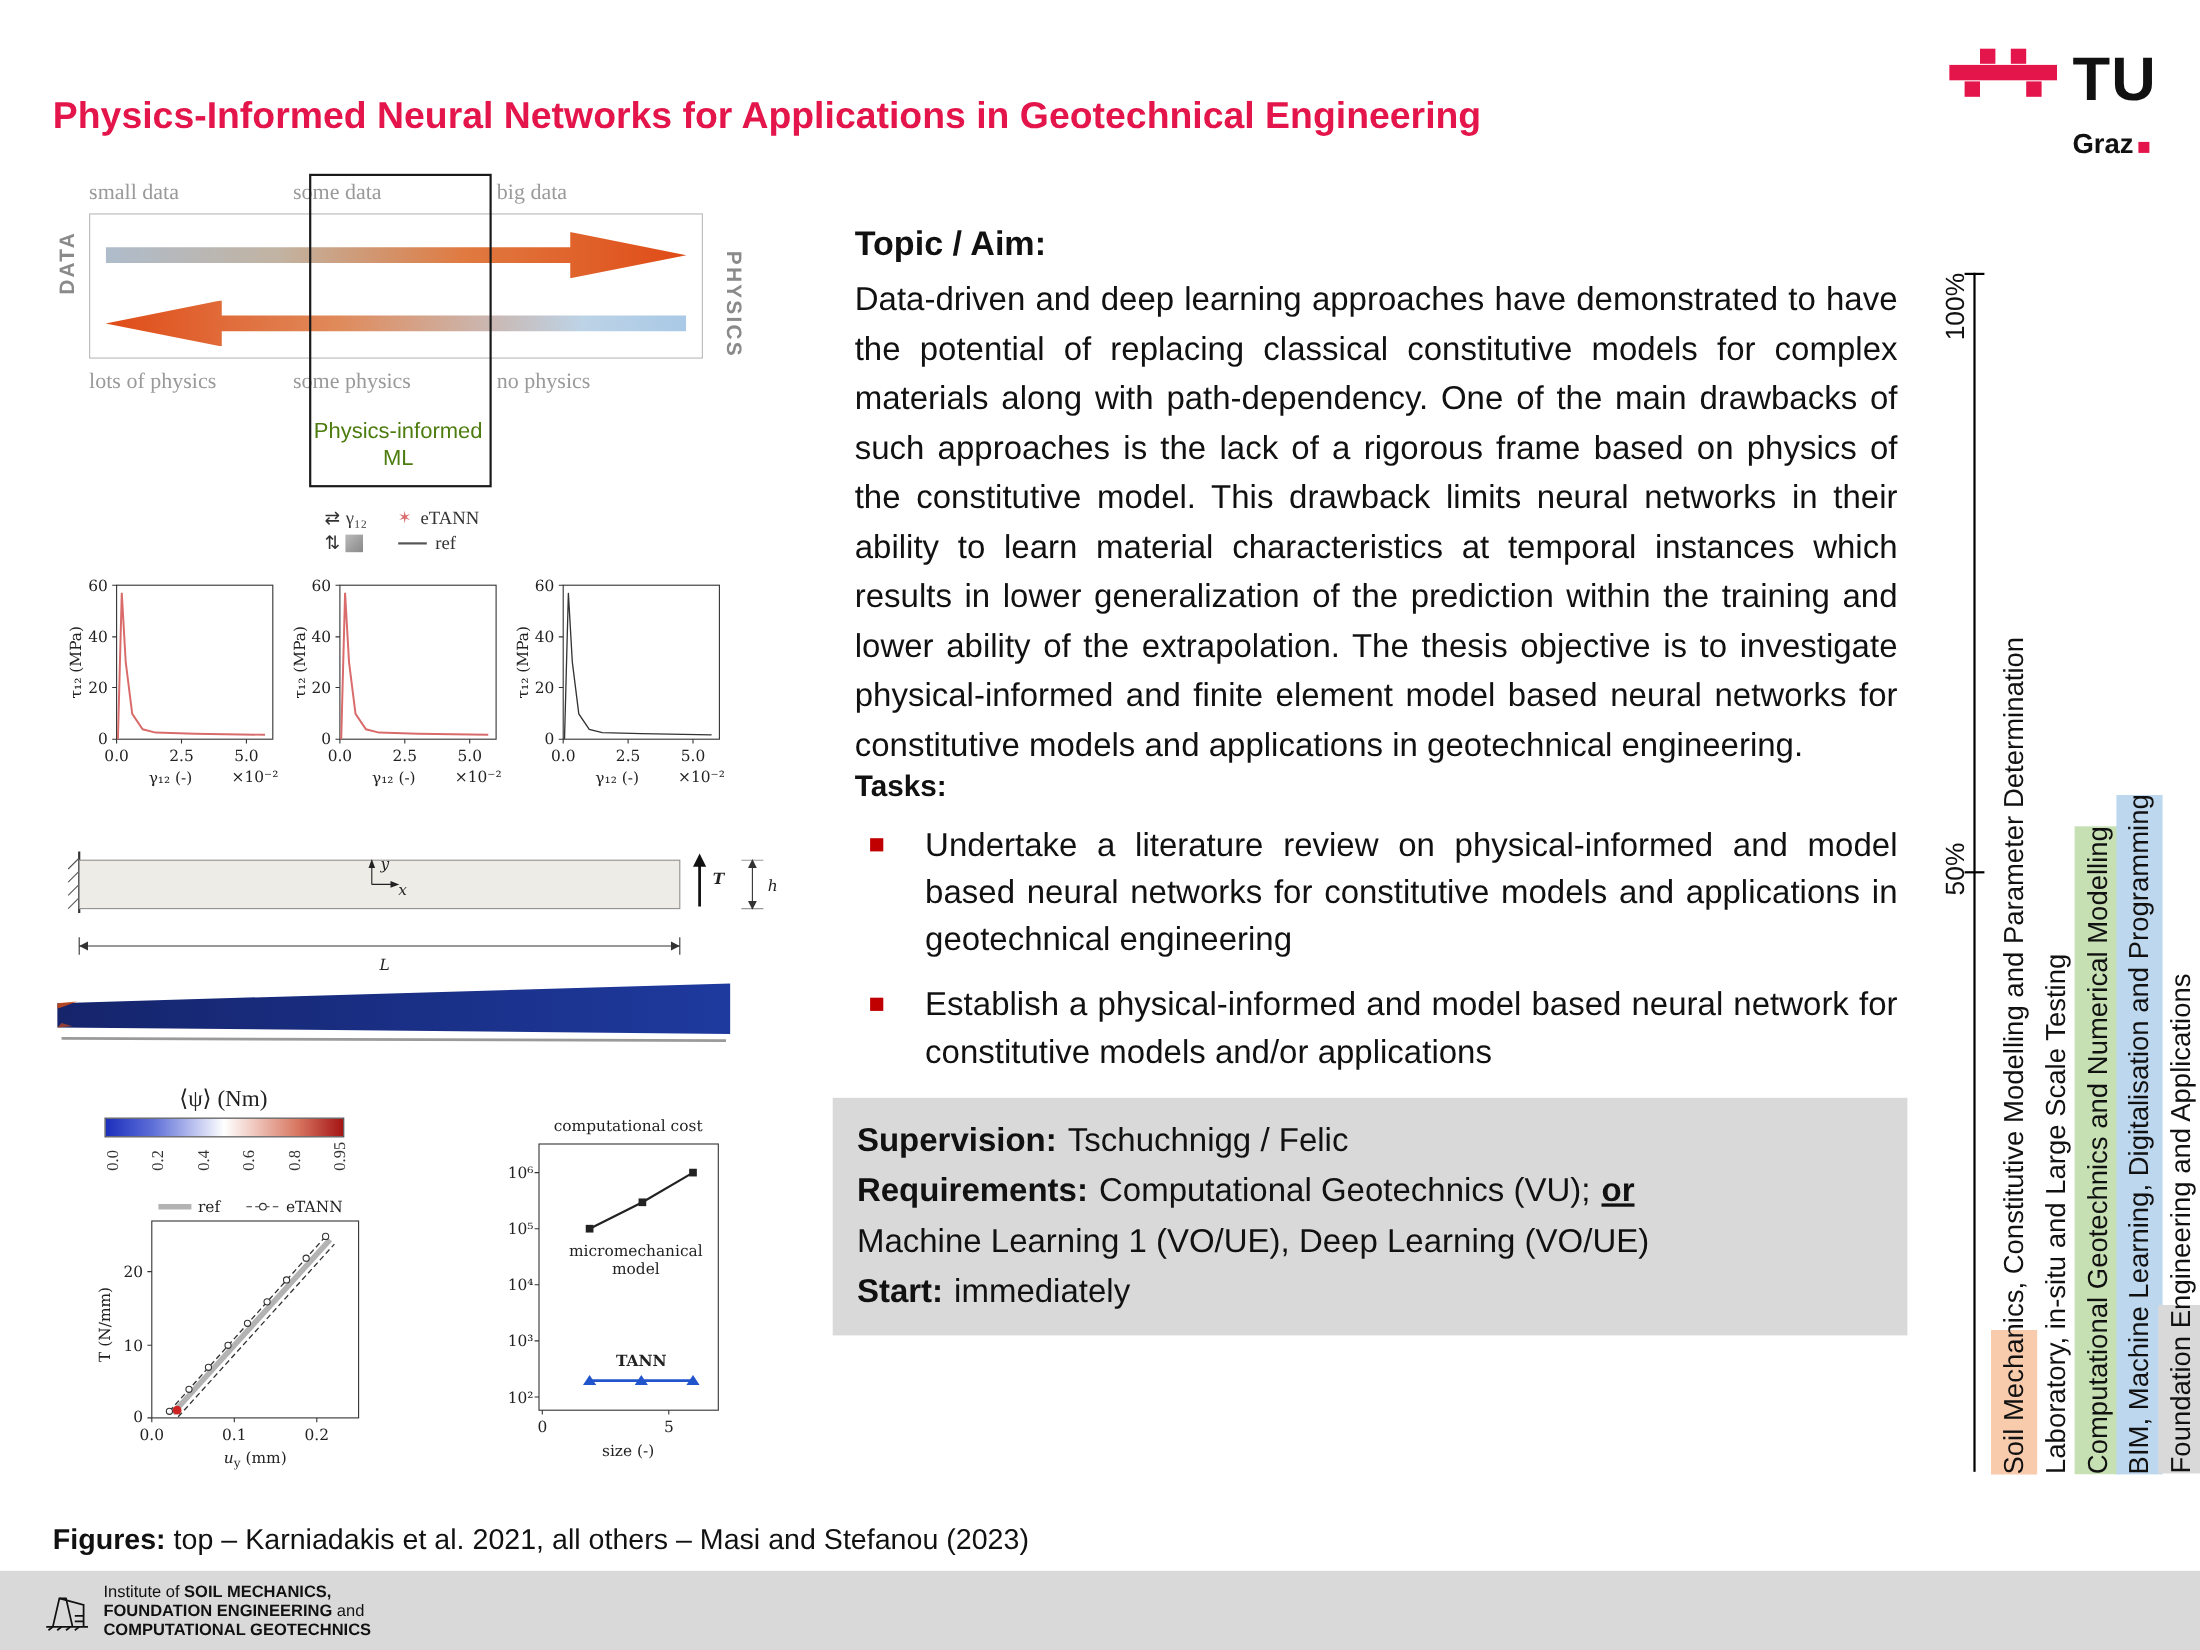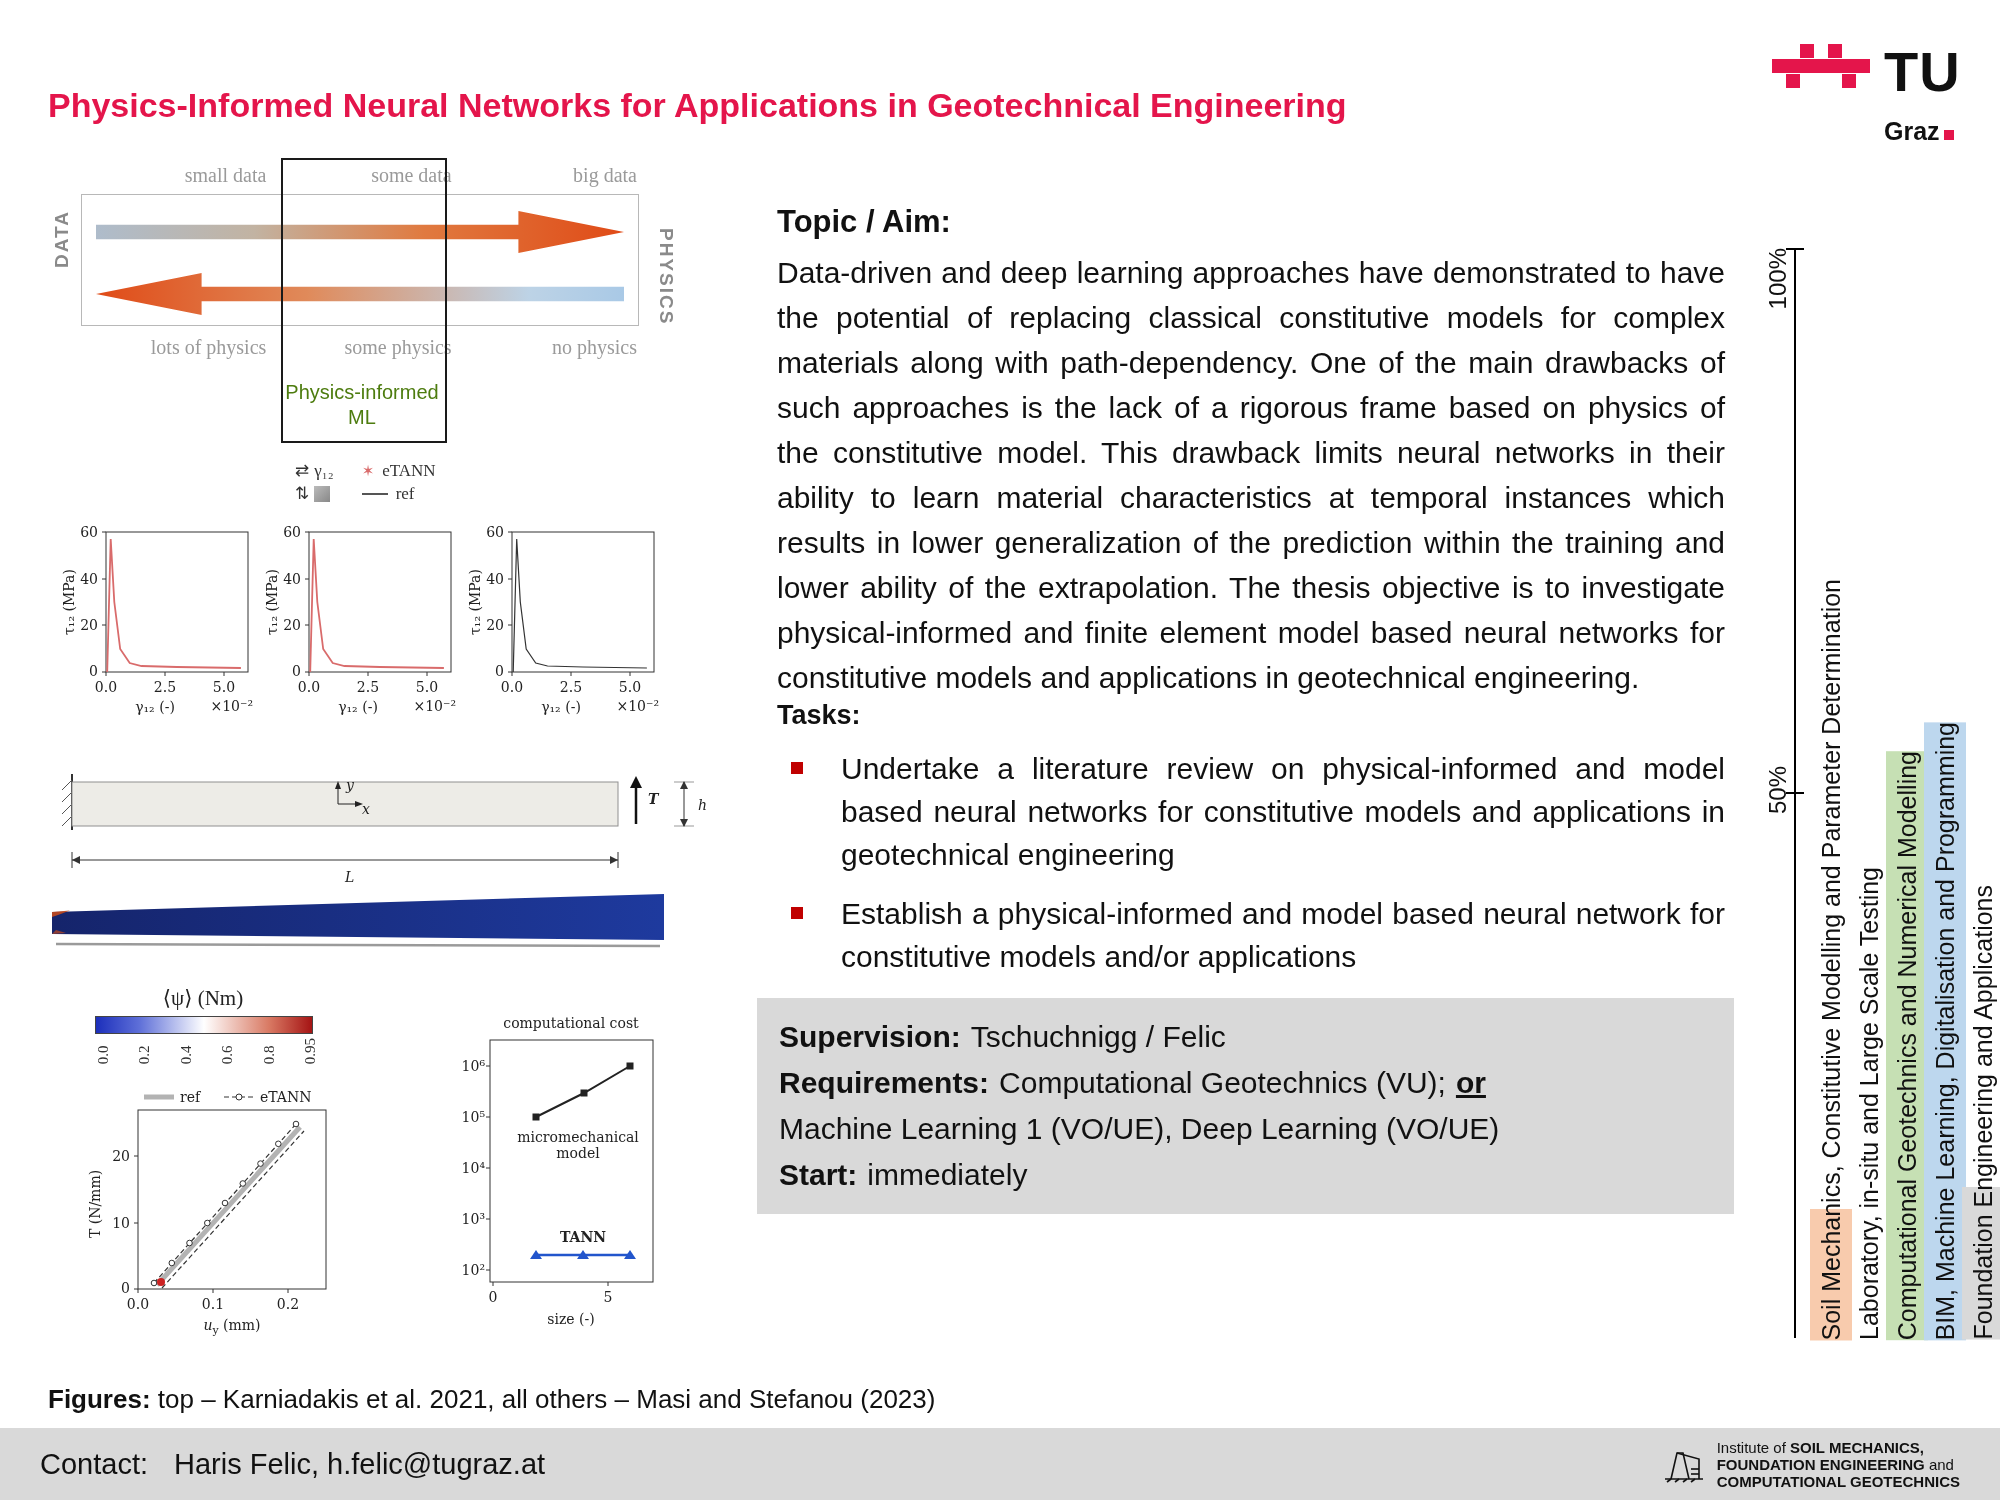--- a/index.html
+++ b/index.html
@@ -17,21 +17,21 @@
 
   
   .fig-spectrum{position:absolute;left:55px;top:158px;width:630px;height:292px;font-family:"Liberation Serif",serif;}
   .spec-axis{position:absolute;font-size:19px;letter-spacing:2px;color:#8a8a8a;font-weight:bold;
              font-family:"Liberation Sans",sans-serif;}
   .spec-axis.left{left:-4px;top:52px;writing-mode:vertical-rl;transform:rotate(180deg);}
   .spec-axis.right{left:600px;top:70px;writing-mode:vertical-rl;}
   .spec-toprow,.spec-botrow{position:absolute;left:26px;width:556px;display:flex;color:#9a9a9a;font-size:20px;}
   .spec-toprow{top:6px;}
   .spec-botrow{top:178px;}
-  .spec-toprow span,.spec-botrow span{flex:1;text-align:right;}
+  .spec-toprow span,.spec-botrow span{flex:1;text-align:left;}
   .spec-box{position:absolute;left:26px;top:36px;width:556px;height:130px;border:1px solid #b8b8b8;}
   .spec-arrow{position:absolute;left:40px;width:528px;height:42px;}
   .spec-arrow.right{top:52px;
      background:linear-gradient(90deg,#aebccb 0%,#c2b3a2 30%,#e07a40 62%,#e04b17 100%);
      clip-path:polygon(0% 33%,80% 33%,80% 0%,100% 50%,80% 100%,80% 67%,0% 67%);}
   .spec-arrow.leftdir{top:116px;
      background:linear-gradient(90deg,#e04b17 0%,#e08a5a 40%,#bdd3e6 82%,#a9c9e6 100%);
      clip-path:polygon(100% 33%,20% 33%,20% 0%,0% 50%,20% 100%,20% 67%,100% 67%);}
   .spec-blackbox{position:absolute;left:226px;top:0px;width:162px;height:281px;border:2px solid #1a1a1a;}
   .spec-ml{position:absolute;left:226px;top:222px;width:162px;text-align:center;font-size:20px;
@@ -421,23 +421,20 @@
     <span class="skill-label" style="left: 158px; background-image: linear-gradient(rgb(189, 215, 238) 676px, transparent 676px);">BIM, Machine Learning, Digitalisation and Programming</span>
     <span class="skill-label" style="left: 196px; background-image: linear-gradient(rgb(217, 217, 217) 153px, transparent 153px);">Foundation Engineering and Applications</span>
   </div>
 
   <div class="caption">
     <span class="b">Figures:</span>
     <span>top – Karniadakis et al. 2021,  all others – Masi and Stefanou (2023)</span>
   </div>
 
   <div class="footer">
-    <div class="contact">
-      <span class="b">Contact:</span><span>Haris Felic, h.felic@tugraz.at</span>
-    </div>
     <div class="inst">
       <svg width="42" height="42" viewBox="0 0 42 42">
         <g stroke="#111" fill="none" stroke-width="1.6">
           <line x1="2" y1="36" x2="40" y2="36"></line>
           <path d="M8,36 L14,10 L20,10 L26,36"></path>
           <path d="M14,10 L36,16 L36,36"></path>
           <line x1="28" y1="26" x2="36" y2="26"></line>
             <line x1="28" y1="31" x2="36" y2="31"></line>
           <line x1="4" y1="39" x2="8" y2="36"></line>
             <line x1="12" y1="39" x2="16" y2="36"></line>

